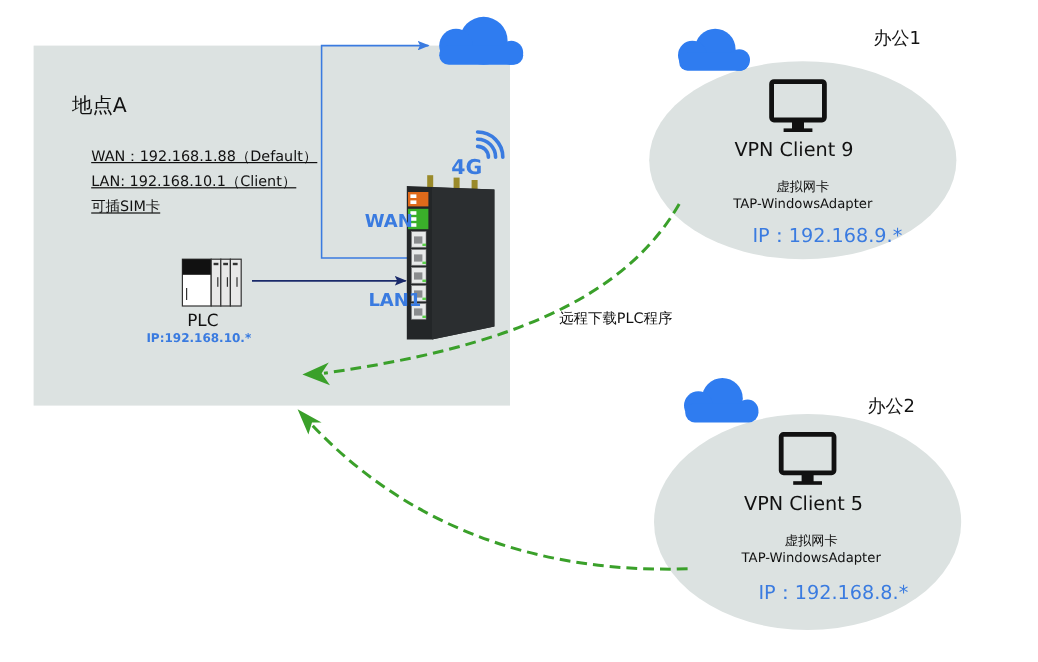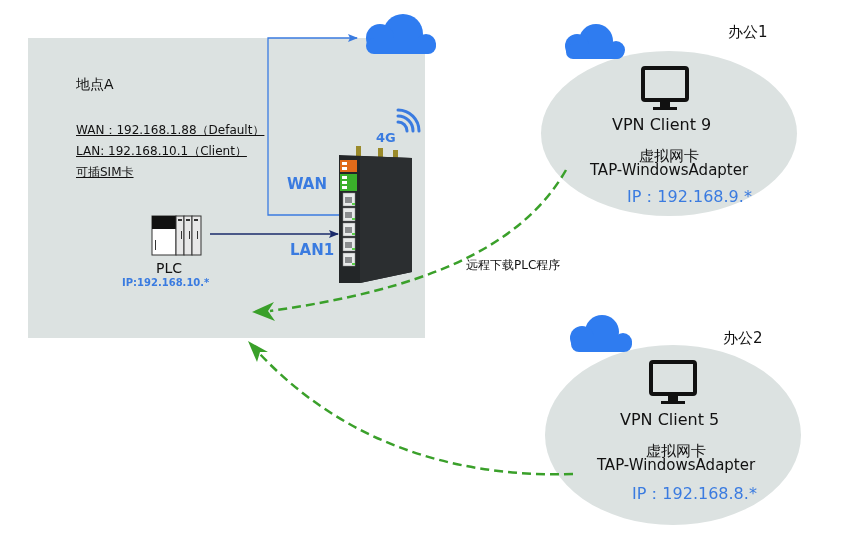--- a/index.html
+++ b/index.html
@@ -4,39 +4,39 @@
 <style>
   html, body { margin: 0; padding: 0; }
   body { width: 865px; height: 552px; position: relative; background: #ffffff; overflow: hidden;
          font-family: "DejaVu Sans", "Liberation Sans", sans-serif; color: #111; }
   .abs { position: absolute; }
   #site-box { left: 28px; top: 38px; width: 397px; height: 300px; background: #dce2e1; }
   .ellipse { position: absolute; background: #dce2e1; border-radius: 50%; }
   #office1-ellipse { left: 541px; top: 51px; width: 256px; height: 165px; }
   #office2-ellipse { left: 545px; top: 345px; width: 256px; height: 180px; }
   .t { position: absolute; white-space: nowrap; }
-  #site-title { left: 76px; top: 76px; font-size: 14px; }
+  #site-title { left: 60px; top: 76px; font-size: 17px; }
   .site-line { left: 76px; font-size: 12px; text-decoration: underline; }
   #site-wan { top: 122px; }
   #site-lan { top: 143px; }
   #site-sim { top: 164px; }
-  .port-label { color: #3a7be0; font-weight: bold; font-size: 15px; }
+  .port-label { color: #3a7be0; font-weight: bold; font-size: 15px; margin-left: 17px; }
   #wan-label { left: 287px; top: 175px; }
   #lan1-label { left: 290px; top: 241px; }
-  #g4-label { left: 376px; top: 130px; color: #3a7be0; font-weight: bold; font-size: 13px; }
+  #g4-label { left: 376px; top: 130px; color: #3a7be0; font-weight: bold; font-size: 17px; }
   #plc-label { left: 156px; top: 260px; font-size: 14px; }
   #plc-ip { left: 122px; top: 277px; font-size: 10px; color: #3a7be0; font-weight: bold; }
   #remote-label { left: 466px; top: 257px; font-size: 12px; font-weight: normal; }
   .office-title { font-size: 15px; }
   #office1-title { left: 728px; top: 23px; }
   #office2-title { left: 723px; top: 329px; }
   .vpn-name { font-size: 16px; }
   #vpn1-name { left: 612px; top: 115px; }
   #vpn2-name { left: 620px; top: 410px; }
-  .adapter { font-size: 15px; text-align: center; width: 160px; line-height: 14px; }
+  .adapter { font-size: 11px; text-align: center; width: 160px; line-height: 14px; }
   #vpn1-adapter { left: 589px; top: 149px; }
   #vpn2-adapter { left: 596px; top: 444px; }
   .vpn-ip { font-size: 16px; color: #3a7be0; font-weight: normal; }
   #vpn1-ip { left: 627px; top: 187px; }
   #vpn2-ip { left: 632px; top: 484px; }
   svg.overlay { position: absolute; left: 0; top: 0; }
 </style>
 </head>
 <body>
 

